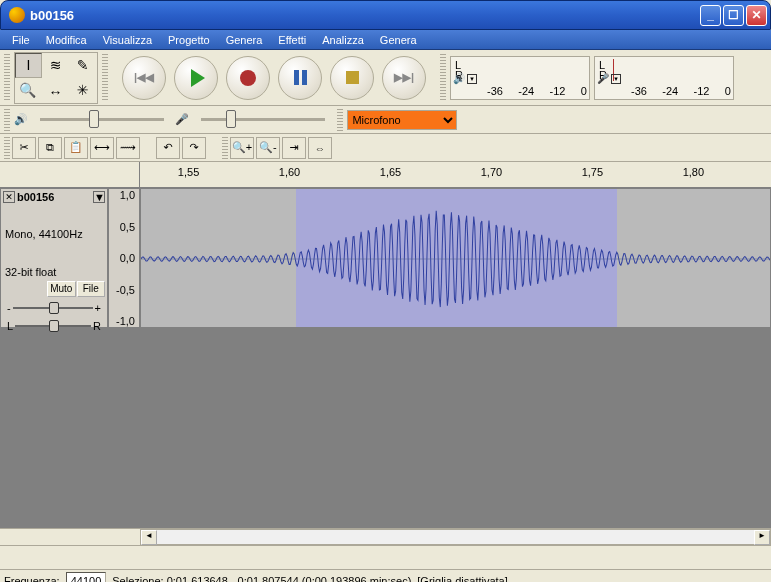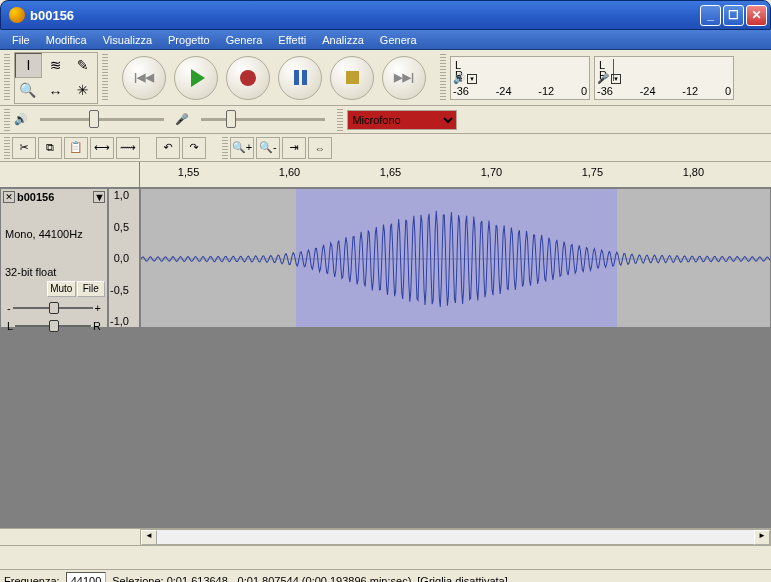--- a/index.html
+++ b/index.html
@@ -33,32 +33,32 @@
 .tbtn .rec-dot { width: 16px; height: 16px; border-radius: 50%; background: #b03030; }
 .tbtn .pause-bars { display: flex; gap: 3px; }
 .tbtn .pause-bars span { width: 5px; height: 15px; background: #3060b0; }
 .tbtn .stop-sq { width: 13px; height: 13px; background: #c0a030; }
 .tbtn .skip { color: #888; font-weight: bold; }
 
 .meters { display: flex; gap: 4px; }
 .meter-box { width: 140px; height: 44px; border: 1px solid #aca899; background: #f4f2e8; position: relative; padding: 2px; }
 .meter-labels { position: absolute; left: 4px; top: 2px; font-size: 9px; }
 .meter-labels div { height: 10px; }
-.meter-scale { position: absolute; bottom: 2px; left: 2px; right: 2px; font-size: 8px; display: flex; justify-content: space-between; }
+.meter-scale { position: absolute; bottom: 2px; left: 36px; right: 2px; font-size: 8px; display: flex; justify-content: space-between; }
 .meter-icon { position: absolute; bottom: 15px; left: 2px; font-size: 10px; }
 .meter-dd { position: absolute; bottom: 15px; left: 16px; width: 10px; height: 10px; border: 1px solid #333; font-size: 7px; text-align: center; line-height: 8px;}
 .meter-line { position: absolute; top: 2px; left: 18px; width: 1px; height: 22px; background: #b03030; }
 
 .vol-slider { width: 140px; height: 20px; position: relative; display: flex; align-items: center; }
 .vol-slider .track { height: 3px; background: #aca899; flex: 1; margin: 0 8px; position: relative; }
 .vol-slider .thumb { position: absolute; width: 10px; height: 18px; background: #ece9d8; border: 1px solid #666; top: -8px; border-radius: 2px;}
 .vol-icon { font-size: 11px; }
 
 .device-select { display: flex; align-items: center; gap: 4px; }
-.device-select select { width: 110px; height: 20px; border: 1px solid #aca899; background: #b91c1c; font-size: 11px; }
+.device-select select { width: 110px; height: 20px; border: 1px solid #aca899; background: #f97316; font-size: 11px; }
 
 .edit-toolbar .tbtn-sm { width: 24px; height: 22px; border: 1px solid #aca899; background: #ece9d8; display: flex; align-items: center; justify-content: center; cursor: pointer; font-size: 11px; }
 
 .timeline-ruler { height: 26px; background: #ece9d8; border-bottom: 1px solid #808080; position: relative; display: flex; }
 .ruler-spacer { width: 140px; border-right: 1px solid #808080; }
 .ruler-ticks { flex: 1; position: relative; font-size: 11px; }
 .ruler-ticks .tick { position: absolute; top: 4px; }
 
 .tracks-area { height: 340px; background: #808080; overflow: hidden; position: relative; }
 .track { display: flex; height: 140px; background: #b8b8b8; }
@@ -68,21 +68,21 @@
 .track-panel .tp-name { flex: 1; padding: 0 2px; font-weight: bold; }
 .track-panel .tp-dd { width: 12px; height: 12px; border: 1px solid #666; text-align: center; line-height: 10px; cursor: pointer; }
 .track-panel .tp-line { padding: 1px 2px; margin-top: 24px; }
 .track-panel .tp-btns { display: flex; gap: 1px; margin: 2px 0; padding-left: 44px;}
 .track-panel .tp-btn { flex: 1; height: 16px; border: 1px outset #fff; background: #ece9d8; font-size: 10px; cursor: pointer; text-align: center; line-height: 14px;}
 .track-panel .tp-slider { height: 18px; position: relative; display: flex; align-items: center; padding: 0 4px;}
 .track-panel .tp-slider .strack { flex: 1; height: 2px; background: #666; position: relative; margin: 0 2px;}
 .track-panel .tp-slider .sthumb { position: absolute; width: 10px; height: 12px; background: #d4d0c8; border: 1px solid #333; top: -5px; border-radius: 2px;}
 
 .track-vscale { width: 32px; background: #d4d0c8; border: 1px solid #808080; position: relative; font-size: 10px; }
-.track-vscale .vlabel { position: absolute; right: 10px; }
+.track-vscale .vlabel { position: absolute; right: 4px; }
 
 .track-wave { flex: 1; background: #b8b8b8; position: relative; border: 1px solid #808080; }
 .wave-bg { position: absolute; inset: 0; background: #bababa; }
 .wave-selection { position: absolute; top: 0; bottom: 0; background: #a8a8d8; }
 .wave-svg { position: absolute; inset: 0; }
 
 .hscroll { height: 17px; background: #ece9d8; border-top: 1px solid #aca899; display: flex; }
 .hscroll .sb-spacer { width: 140px; }
 .hscroll .sb-track { flex: 1; background: #f0f0f0; border: 1px solid #aca899; display: flex; align-items: center; }
 .hscroll .sb-btn { width: 16px; height: 15px; background: #ece9d8; border: 1px outset #fff; font-size: 8px; text-align: center; cursor: pointer;}

